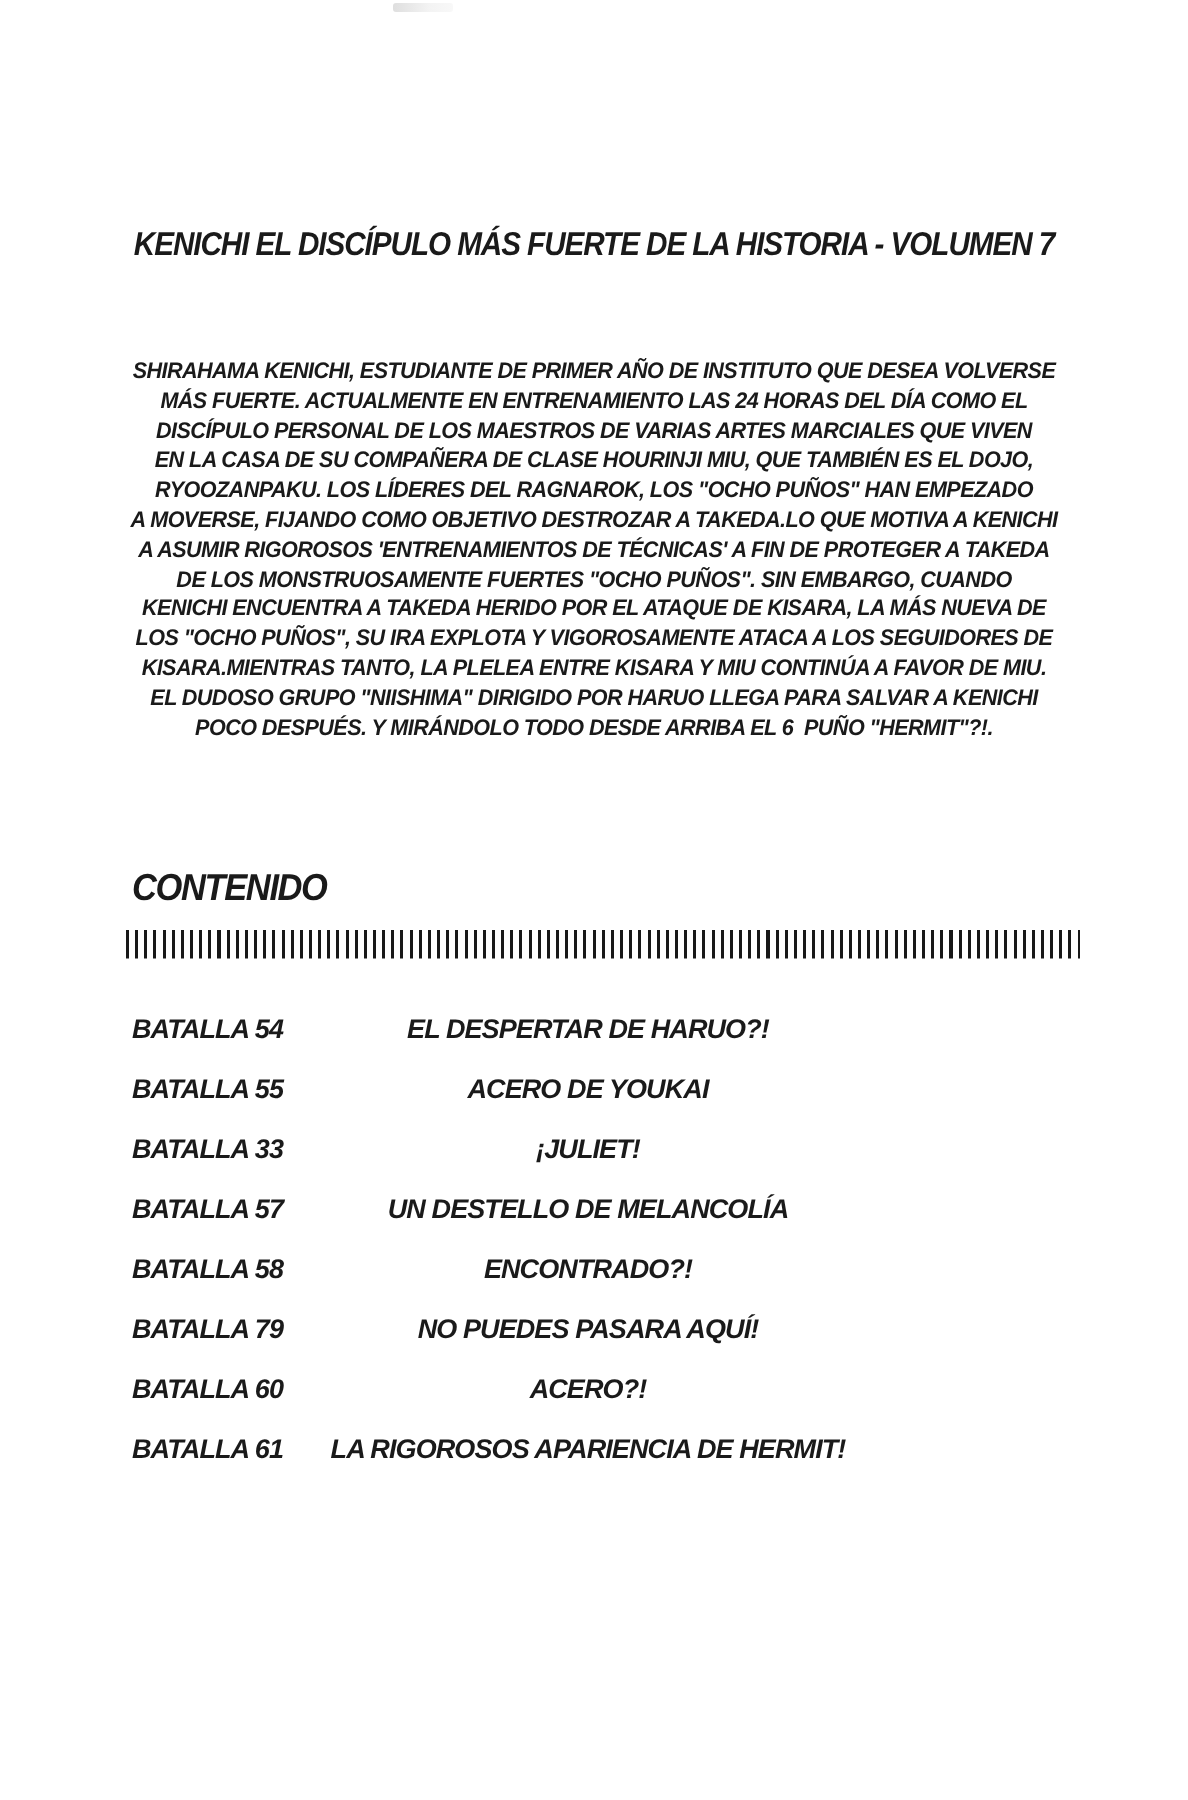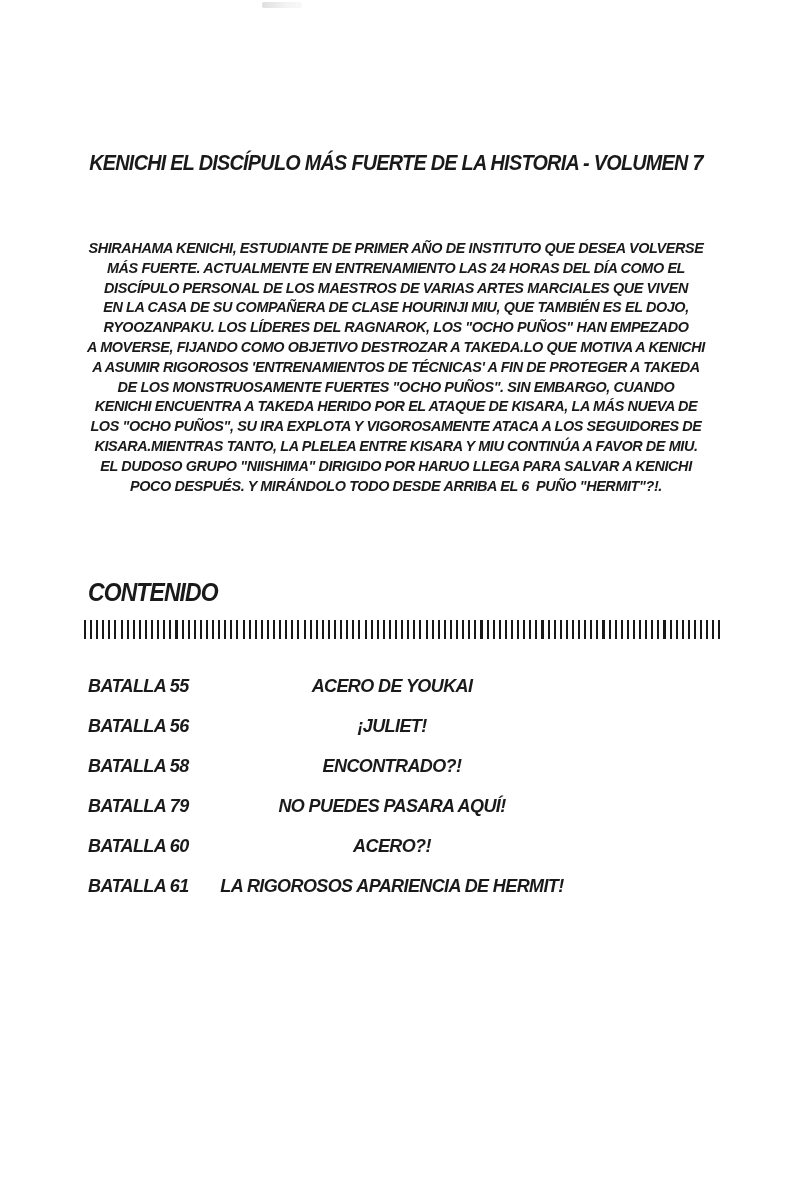--- a/index.html
+++ b/index.html
@@ -80,26 +80,34 @@
   <div class="syn-line">EL DUDOSO GRUPO "NIISHIMA" DIRIGIDO POR HARUO LLEGA PARA SALVAR A KENICHI</div>
   <div class="syn-line">POCO DESPUÉS. Y MIRÁNDOLO TODO DESDE ARRIBA EL 6  PUÑO "HERMIT"?!.</div>
 </div>
 
 <div class="contents-heading">CONTENIDO</div>
 
 <div class="bars-divider"></div>
 
 <div class="toc">
   <div class="toc-row">
+    <span class="toc-label">BATALLA 54</span>
+    <span class="toc-title">EL DESPERTAR DE HARUO?!</span>
+  </div>
+  <div class="toc-row">
     <span class="toc-label">BATALLA 55</span>
     <span class="toc-title">ACERO DE YOUKAI</span>
   </div>
   <div class="toc-row">
-    <span class="toc-label">BATALLA 56</span>
+    <span class="toc-label">BATALLA 33</span>
     <span class="toc-title">¡JULIET!</span>
+  </div>
+  <div class="toc-row">
+    <span class="toc-label">BATALLA 57</span>
+    <span class="toc-title">UN DESTELLO DE MELANCOLÍA</span>
   </div>
   <div class="toc-row">
     <span class="toc-label">BATALLA 58</span>
     <span class="toc-title">ENCONTRADO?!</span>
   </div>
   <div class="toc-row">
     <span class="toc-label">BATALLA 79</span>
     <span class="toc-title">NO PUEDES PASARA AQUÍ!</span>
   </div>
   <div class="toc-row">

